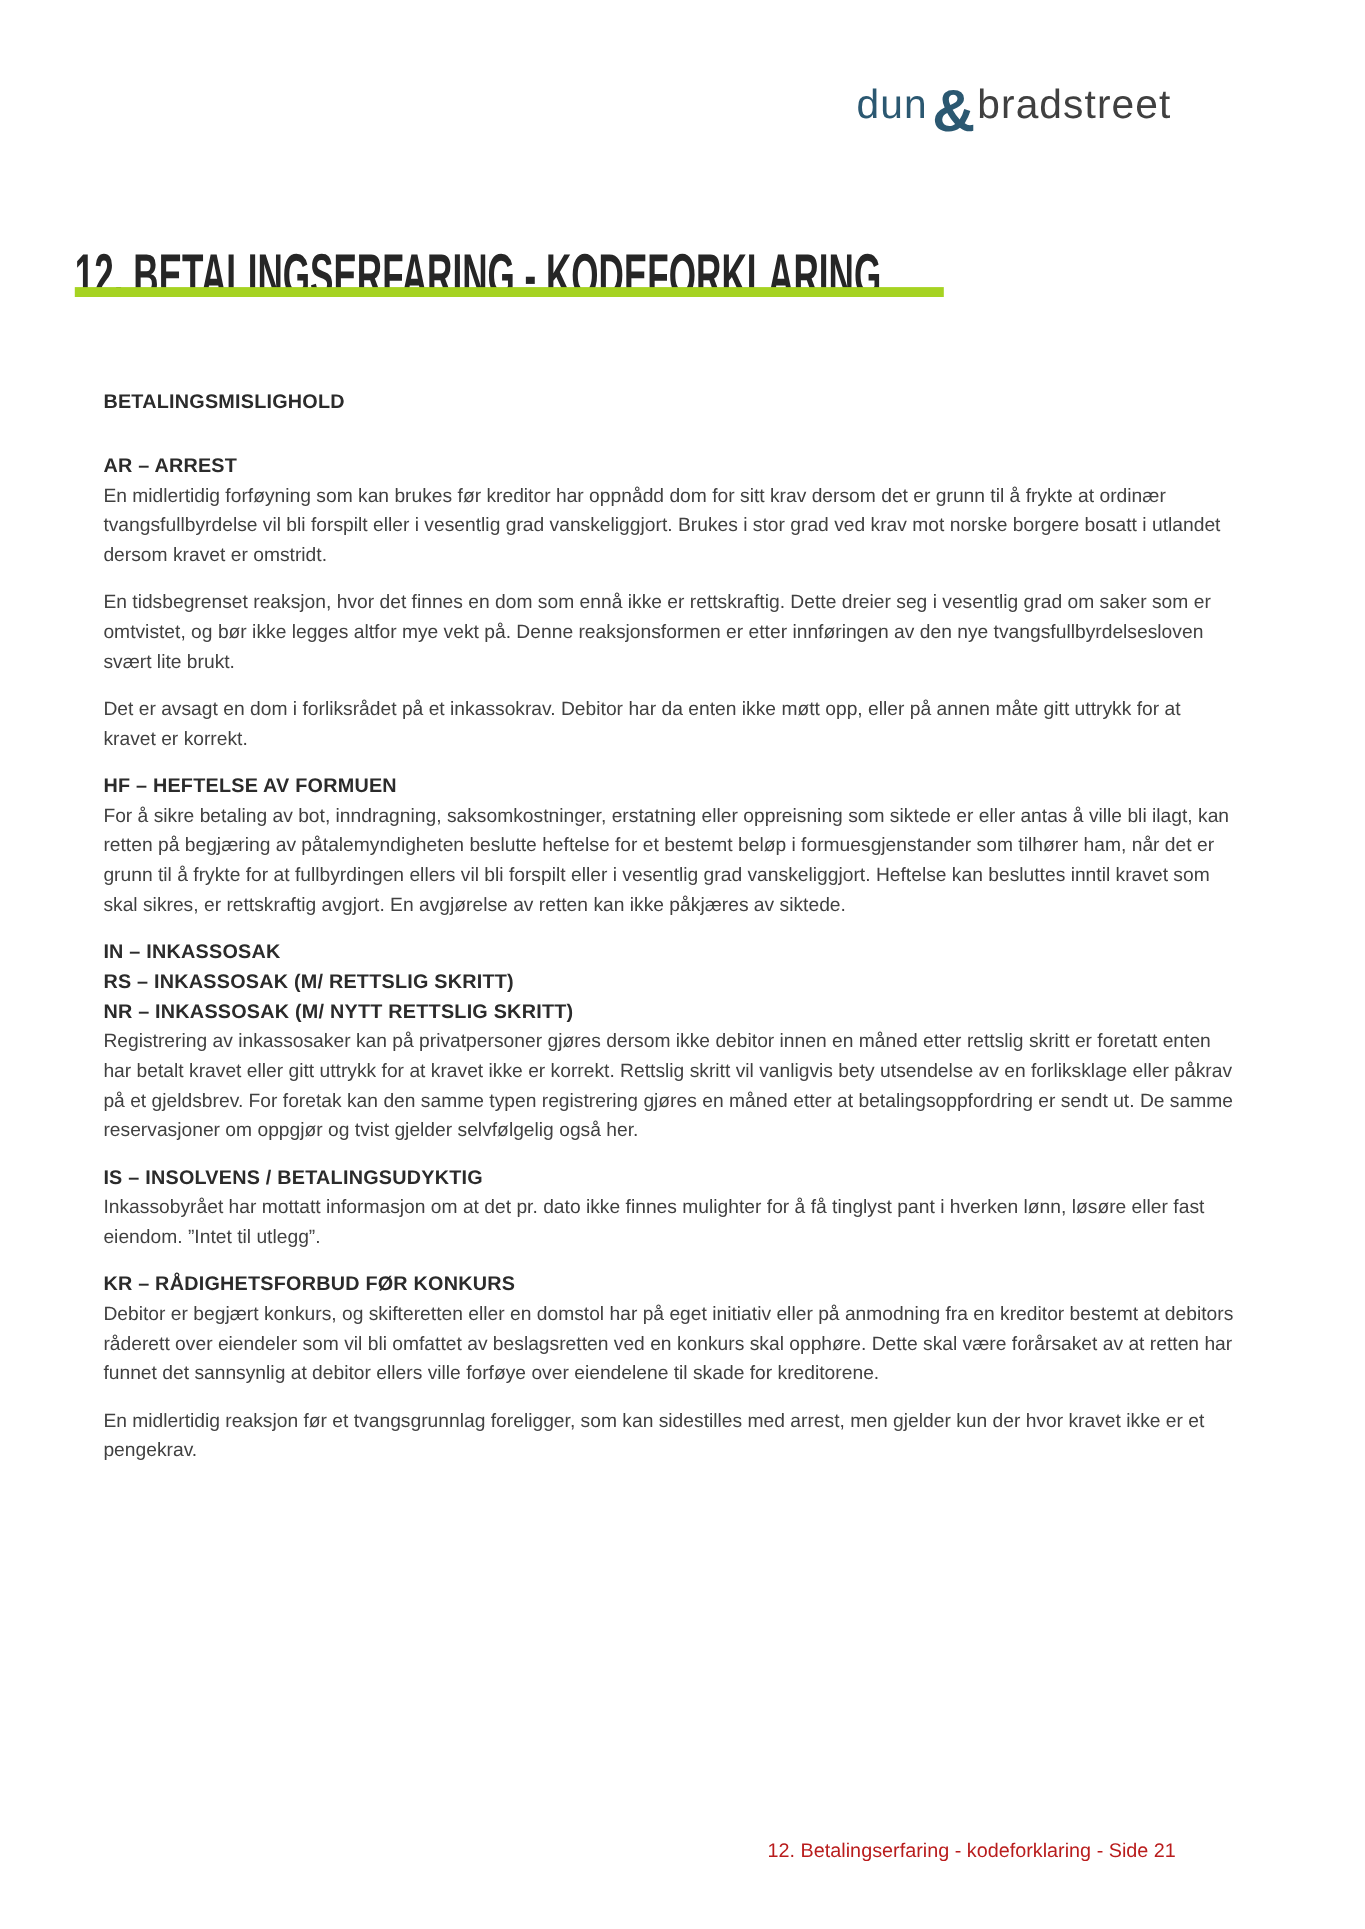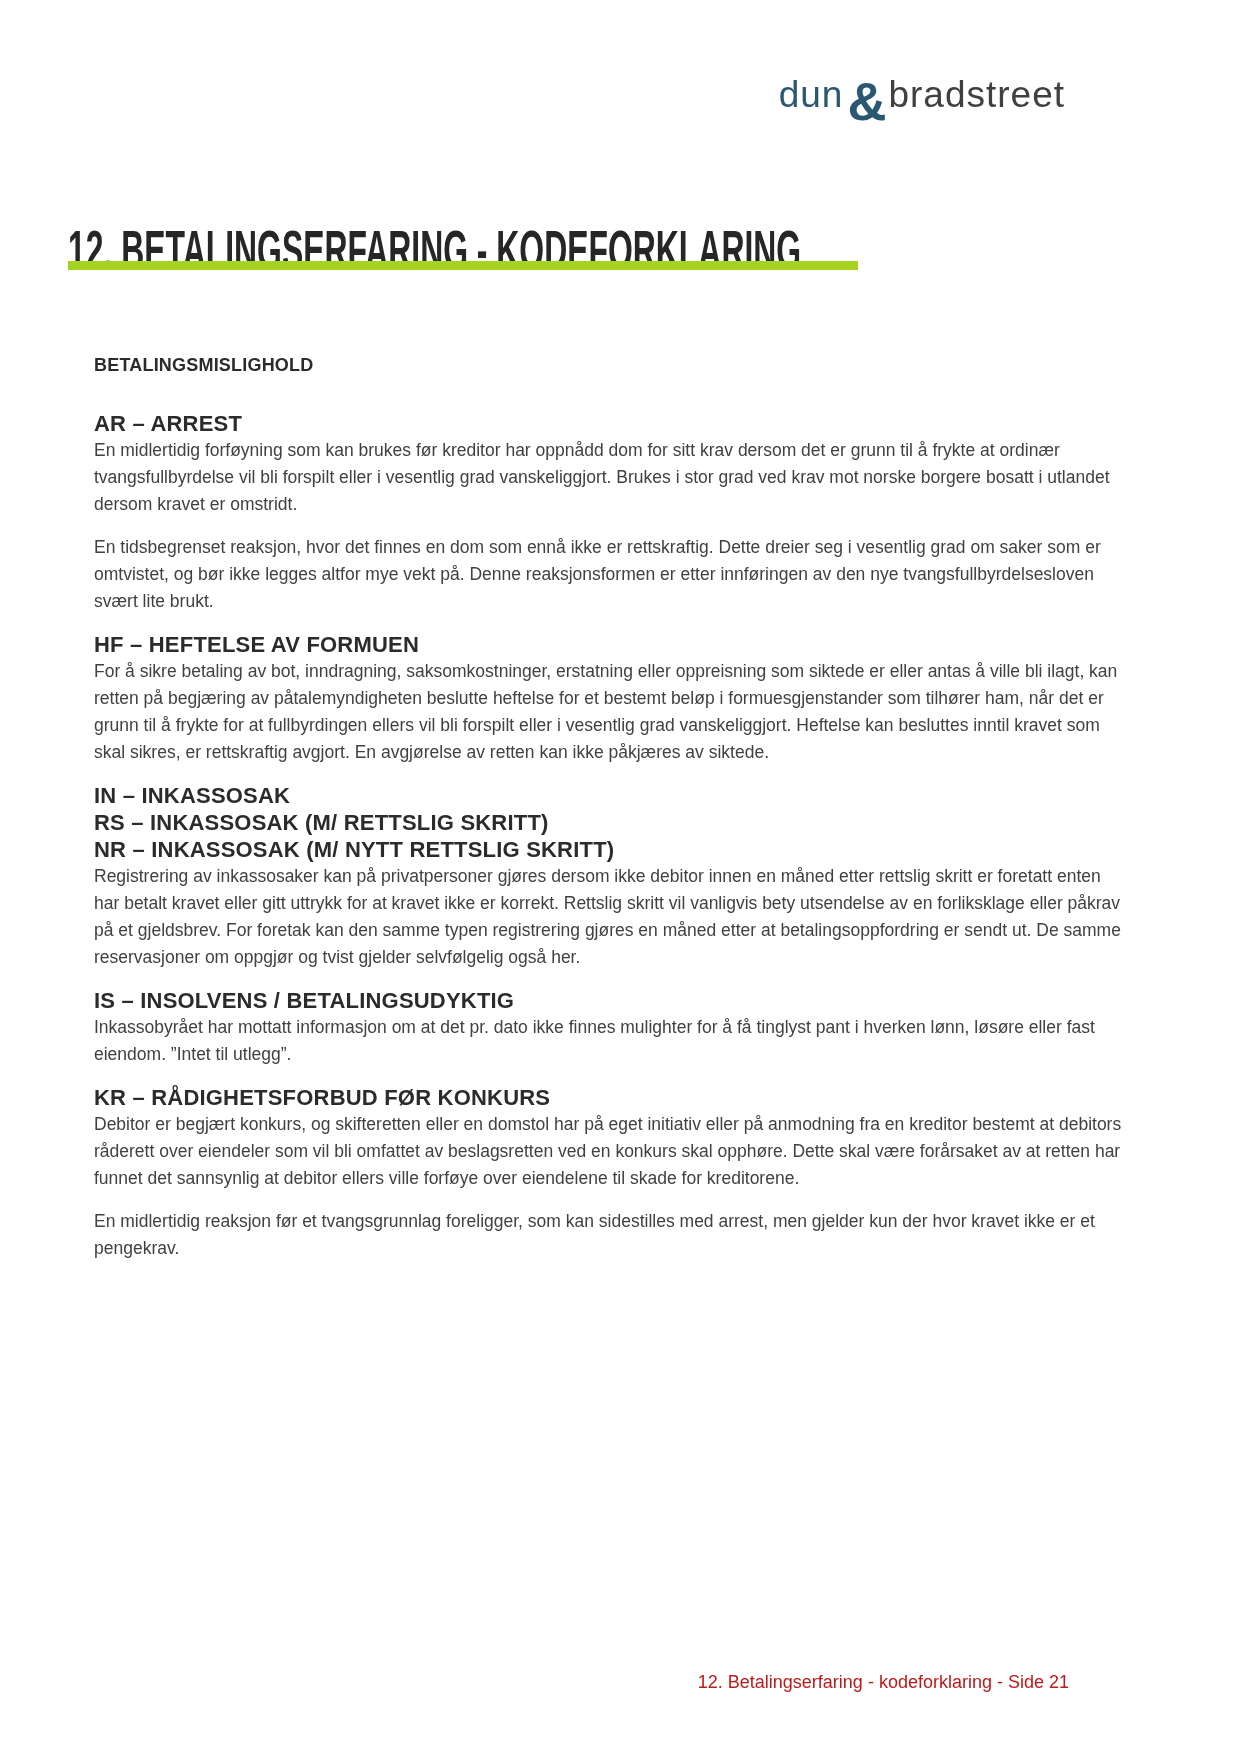--- a/index.html
+++ b/index.html
@@ -48,21 +48,21 @@
     position:absolute;left:50px;top:356px;width:1030px;
     color:#414141;
     margin-left:44px;
   }
   .section-label{
     font-size:18px;font-weight:700;color:#2b2b2b;
     line-height:18px;margin:0 0 36px 0;letter-spacing:0.2px;
   }
   .entry{margin:0 0 16px 0;}
   .entry h3{
-    margin:0;font-size:22px;font-weight:700;color:#2b2b2b;
+    margin:0;font-size:18px;font-weight:700;color:#2b2b2b;
     line-height:27px;letter-spacing:0.2px;
   }
   .entry p{
     margin:0;font-size:17.5px;line-height:27px;color:#414141;
   }
 
   
   .footer{
     position:absolute;top:1672px;right:172px;
     font-size:18px;color:#b91c1c;
@@ -89,20 +89,21 @@
     <section class="entry">
       <h3>AR – ARREST</h3>
       <p>En midlertidig forføyning som kan brukes før kreditor har oppnådd dom for sitt krav dersom det er grunn til å frykte at ordinær tvangsfullbyrdelse vil bli forspilt eller i vesentlig grad vanskeliggjort. Brukes i stor grad ved krav mot norske borgere bosatt i utlandet dersom kravet er omstridt.</p>
     </section>
 
     <section class="entry">
       <p>En tidsbegrenset reaksjon, hvor det finnes en dom som ennå ikke er rettskraftig. Dette dreier seg i vesentlig grad om saker som er omtvistet, og bør ikke legges altfor mye vekt på. Denne reaksjonsformen er etter innføringen av den nye tvangsfullbyrdelsesloven svært lite brukt.</p>
     </section>
 
     <section class="entry">
+      <p>Det er avsagt en dom i forliksrådet på et inkassokrav. Debitor har da enten ikke møtt opp, eller på annen måte gitt uttrykk for at kravet er korrekt.</p>
     </section>
 
     <section class="entry">
       <h3>HF – HEFTELSE AV FORMUEN</h3>
       <p>For å sikre betaling av bot, inndragning, saksomkostninger, erstatning eller oppreisning som siktede er eller antas å ville bli ilagt, kan retten på begjæring av påtalemyndigheten beslutte heftelse for et bestemt beløp i formuesgjenstander som tilhører ham, når det er grunn til å frykte for at fullbyrdingen ellers vil bli forspilt eller i vesentlig grad vanskeliggjort. Heftelse kan besluttes inntil kravet som skal sikres, er rettskraftig avgjort. En avgjørelse av retten kan ikke påkjæres av siktede.</p>
     </section>
 
     <section class="entry">
       <h3>IN – INKASSOSAK</h3>
       <h3>RS – INKASSOSAK (M/ RETTSLIG SKRITT)</h3>

